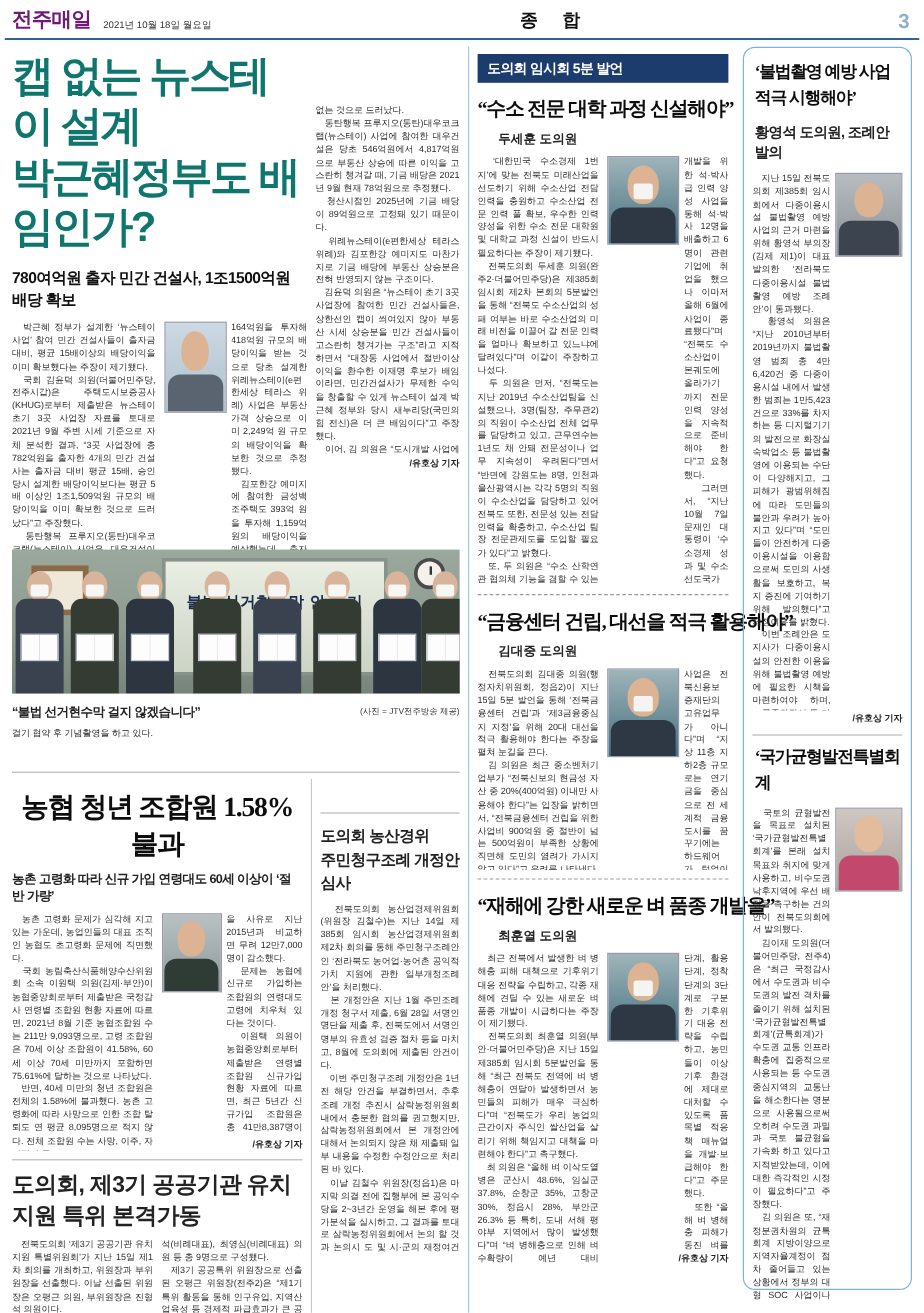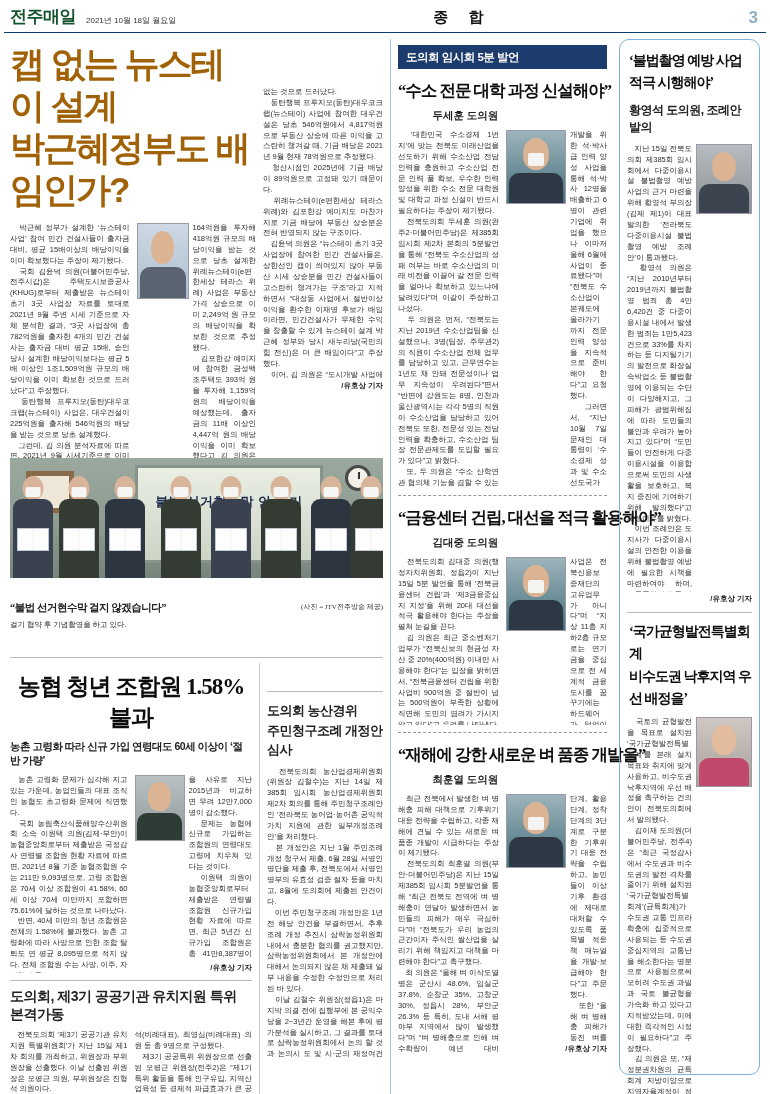--- a/index.html
+++ b/index.html
@@ -1,41 +1,41 @@
 <!DOCTYPE html>
 <html><head>
 <meta charset="utf-8">
 <style>
   * { margin:0; padding:0; box-sizing:border-box; }
   html,body { width:770px; height:1094px; background:#fff; }
   body { font-family:"Liberation Sans","DejaVu Sans",sans-serif; color:#222; display:flex; flex-direction:column; overflow:hidden; }
 
   
   .masthead { display:flex; align-items:flex-end; padding:5px 12px 3px 10px; }
-  .mh-paper { font-size:17px; font-weight:900; letter-spacing:-0.5px; color:#14532d; }
+  .mh-paper { font-size:17px; font-weight:900; letter-spacing:-0.5px; color:#701a75; }
   .mh-date { font-size:8px; color:#333; margin-left:10px; padding-bottom:2px; }
   .mh-section { flex:1; text-align:center; font-size:15px; font-weight:900; letter-spacing:8px; color:#111; padding-bottom:1px; }
   .mh-page { font-size:17px; color:#8fafc9; font-weight:bold; }
   .mh-rule { height:5px; background:#1066b0; border-top:1px solid #0a3c6e; margin:1px 4px 0 4px; }
 
   
   .content { flex:1; display:flex; padding:6px 10px 0 10px; }
   .zone-left  { width:380px; padding-right:7px; display:flex; flex-direction:column; }
   .zone-mid   { width:224px; padding:0 7px; border-left:1px solid #a5c6e0; }
   .zone-right { width:146px; padding-left:5px; }
 
   .txt { font-size:7.5px; line-height:1.45; text-align:justify; white-space:pre-line; color:#2a2a2a; overflow:hidden; }
   .byline { font-size:7.5px; font-weight:bold; text-align:right; color:#222; margin-top:2px; }
   .hdiv { border-top:1px solid #b9b9b9; }
   .dashdiv { border-top:1px dashed #999; margin:7px 0; }
 
   
   .lead { display:flex; gap:7px; height:414px; }
   .lead-main { flex:1; min-width:0; }
-  .lead-h1 { font-size:35px; font-weight:900; line-height:1.2; letter-spacing:-2px; color:#a16207; margin:4px 0 12px 0; }
+  .lead-h1 { font-size:35px; font-weight:900; line-height:1.2; letter-spacing:-2px; color:#0f766e; margin:4px 0 12px 0; }
   .lead-sub { font-size:13px; font-weight:900; letter-spacing:-0.5px; margin-bottom:9px; color:#111; }
   .lead-cols { display:flex; gap:7px; height:276px; }
   .lcol { flex:1; min-width:0; }
   .lead-side { width:120px; margin-top:48px; height:306px; }
 
   
   .portrait { position:relative; overflow:hidden; border:1px solid #99a; }
   .portrait .p-head { position:absolute; width:46%; height:44%; left:27%; top:10%; border-radius:50% 50% 46% 46%; background:#dcb493; }
   .portrait .p-torso { position:absolute; width:92%; height:42%; left:4%; bottom:0; border-radius:10px 10px 0 0; background:#333a44; }
   .portrait.masked .p-mask { position:absolute; width:26%; height:18%; left:37%; top:30%; background:#f4f4f2; border-radius:2px; }
@@ -64,45 +64,45 @@
   .person { position:absolute; bottom:0; width:42px; height:102px; }
   .person .pe-head { position:absolute; top:0; left:50%; transform:translateX(-50%); width:21px; height:25px; border-radius:50%; background:#d8b49a; }
   .person .pe-mask { position:absolute; top:11px; left:50%; transform:translateX(-50%); width:15px; height:10px; background:#f6f6f4; border-radius:2px; }
   .person .pe-body { position:absolute; top:23px; left:1px; right:1px; height:79px; background:#2c3540; border-radius:9px 9px 0 0; }
   .person .pe-folder { position:absolute; top:52px; left:50%; transform:translateX(-50%); width:32px; height:23px; background:linear-gradient(90deg,#fdfdfd 48%,#d8dce2 50%,#fdfdfd 52%); border:1px solid #c3c9d2; }
   .person:nth-of-type(odd) .pe-body { background:#343b33; }
   .person:nth-of-type(4n) .pe-body { background:#3a4250; }
   .pp1{left:2px}.pp2{left:48px}.pp3{left:94px}.pp4{left:150px}.pp5{left:200px}.pp6{left:250px}.pp7{left:300px}.pp8{left:340px}
 
   
-  .caption { display:flex; gap:10px; margin-top:23px; height:52px;font-family:Liberation Serif, serif; }
+  .caption { display:flex; gap:10px; margin-top:9px; height:52px; }
   .cap-left { width:165px; }
   .cap-title { font-size:10.5px; font-weight:900; letter-spacing:-0.5px; }
   .cap-sub { font-size:7.5px; margin-top:5px; }
   .cap-right { flex:1; min-width:0; }
   .cap-credit { font-size:7px; text-align:right; color:#333; margin-top:1px; }
 
   
   .bottom-row { flex:1; display:flex; margin-top:5px; }
   .bl { width:250px; padding-right:7px; border-right:1px solid #c9c9c9; display:flex; flex-direction:column; }
   .bm { flex:1; min-width:0; padding-left:7px; }
   .nh-h { font-family:"Liberation Serif","DejaVu Serif",serif; font-size:23px; font-weight:bold; letter-spacing:-1px; text-align:center; margin:8px 0 7px 0; color:#0d0d0d; }
   .nh-sub { font-size:10.5px; font-weight:900; letter-spacing:-0.5px; margin-bottom:7px; }
   .nh-cols { display:flex; gap:7px; height:198px; }
   .ncol { flex:1; min-width:0; }
-  .sp-h { font-size:14px; font-weight:900; letter-spacing:-0.5px; margin:7px 0 6px 0; }
+  .sp-h { font-size:19px; font-weight:900; letter-spacing:-0.5px; margin:7px 0 6px 0; }
   .sp-cols { display:flex; gap:7px; height:84px; }
   .mid-rule { border-top:1px solid #b9b9b9; margin:28px 0 9px 0; }
   .agri-h { font-size:13px; font-weight:900; line-height:1.5; letter-spacing:-0.5px; margin-bottom:7px; }
   .agri-body { height:292px; }
 
   
   .section-bar { margin-top:6px; background:#1c3c6e; color:#fff; font-size:11.5px; font-weight:900; padding:5px 8px 4px 8px; letter-spacing:-0.5px; }
   .c5-h { font-family:"Liberation Serif","DejaVu Serif",serif; font-size:16.5px; font-weight:bold; letter-spacing:-1px; text-align:center; margin:11px 0 7px 0; color:#0d0d0d; white-space:nowrap; }
-  .c5-speaker { width:48%; text-align:right; font-size:10.5px; font-weight:900; margin-bottom:7px; }
+  .c5-speaker { width:48%; text-align:center; font-size:10.5px; font-weight:900; margin-bottom:7px; }
   .c5-cols { display:flex; gap:7px; }
   .c5col { flex:1; min-width:0; }
   .h360{height:358px}.h170{height:168px}.h264{height:260px}
   .pc { width:60px; height:74px; }
 
   
   .right-box { border:1px solid #7fb2d9; border-radius:10px; height:1036px; padding:8px 7px 6px 7px; display:flex; flex-direction:column; }
   .rb-h { font-family:"Liberation Serif","DejaVu Serif",serif; font-size:14px; font-weight:bold; line-height:1.6; letter-spacing:-1px; color:#0d0d0d; margin:2px 0 7px 2px; }
   .rb-kicker { font-size:12px; font-weight:900; margin:4px 0 8px 2px; letter-spacing:-0.5px; }
   .rb-div { border-top:1px solid #b9b9b9; margin:8px 0 6px 0; }
@@ -126,20 +126,21 @@
 <div class="content">
 
   <div class="zone-left">
 
     <div class="lead">
       <div class="lead-main">
         <div class="lead-h1">
           <div>캡 없는 뉴스테이 설계</div>
           <div>박근혜정부도 배임인가?</div>
         </div>
+        <div class="lead-sub">780여억원 출자 민간 건설사, 1조1500억원 배당 확보</div>
         <div class="lead-cols">
           <div class="lcol txt">　박근혜 정부가 설계한 ‘뉴스테이 사업’ 참여 민간 건설사들이 출자금 대비, 평균 15배이상의 배당이익을 이미 확보했다는 주장이 제기됐다.
 　국회 김윤덕 의원(더불어민주당, 전주시갑)은 주택도시보증공사(KHUG)로부터 제출받은 뉴스테이 초기 3곳 사업장 자료를 토대로 2021년 9월 주변 시세 기준으로 자체 분석한 결과, “3곳 사업장에 총 782억원을 출자한 4개의 민간 건설사는 출자금 대비 평균 15배, 승인 당시 설계한 배당이익보다는 평균 5배 이상인 1조1,509억원 규모의 배당이익을 이미 확보한 것으로 드러났다”고 주장했다.
 　동탄행복 프루지오(동탄)대우코크랩(뉴스테이) 사업은, 대우건설이 225억원을 출자해 546억원의 배당을 받는 것으로 당초 설계했다.
 　그런데, 김 의원 분석자료에 따르면, 2021년 9월 시세기준으로 이미 4,217억원 규모의 배당을 확보한 것으로 예측됐고, 이는 출자금 대비 무려 21배, 승인 당시 추정 배당이익 대비 8.8배이상의 규모이다.</div>
           <div class="lcol">
             <div class="portrait p-kim float-l" style="width:52px;height:76px;">
               <i class="p-head"></i>
                 <i class="p-torso"></i>
             </div>
@@ -378,21 +379,20 @@
 　황영석 의원은 “다중이용시설 불법촬영에 관한 사회적 경각심을 높이고, 전북도가 관련 정책 마련과 시행에 적극적으로 나서주기를 당부한다”고 말했다.</div>
         </div>
         <div class="byline">/유호상 기자</div>
       </div>
 
       <div class="rb-div"></div>
 
       <div>
         <div class="rb-h">
           <div>‘국가균형발전특별회계</div>
-          <div>비수도권 낙후지역 우선 배정을’</div>
         </div>
         <div>
           <div class="portrait p-kimej float-r pr">
             <i class="p-head"></i>
               <i class="p-torso"></i>
           </div>
           <div class="txt rb2-body">　국토의 균형발전을 목표로 설치된 ‘국가균형발전특별회계’를 본래 설치 목표와 취지에 맞게 사용하고, 비수도권 낙후지역에 우선 배정을 촉구하는 건의안이 전북도의회에서 발의됐다.
 　김이재 도의원(더불어민주당, 전주4)은 “최근 국정감사에서 수도권과 비수도권의 발전 격차를 줄이기 위해 설치된 ‘국가균형발전특별회계’(균특회계)가 수도권 교통 인프라 확충에 집중적으로 사용되는 등 수도권 중심지역의 교통난을 해소한다는 명분으로 사용됨으로써 오히려 수도권 과밀과 국토 불균형을 가속화 하고 있다고 지적받았는데, 이에 대한 즉각적인 시정이 필요하다”고 주장했다.
 　김 의원은 또, “재정분권차원의 균특회계 지방이양으로 지역자율계정이 점차 줄어들고 있는 상황에서 정부의 대형 SOC 사업이나 굵직한 연구개발 사업 등 정부 정책사업이 공모방식 등으로 진행되면서, 예비타당성 등 경제성과 효율성에서 떨어지는 지역발전 사업들은 후순위로 밀려 기울어진 운동장이 공고해지기는 커녕 더욱 기울어지고 있다”며 “국가균형발전특별회계가 비수도권 낙후지역 위주로 운영될 수 있도록 제도를 정비하고, 낙후지역에 우선 배정될 수 있도록 방안을 강구할 것”을 촉구했다.</div>
         </div>

